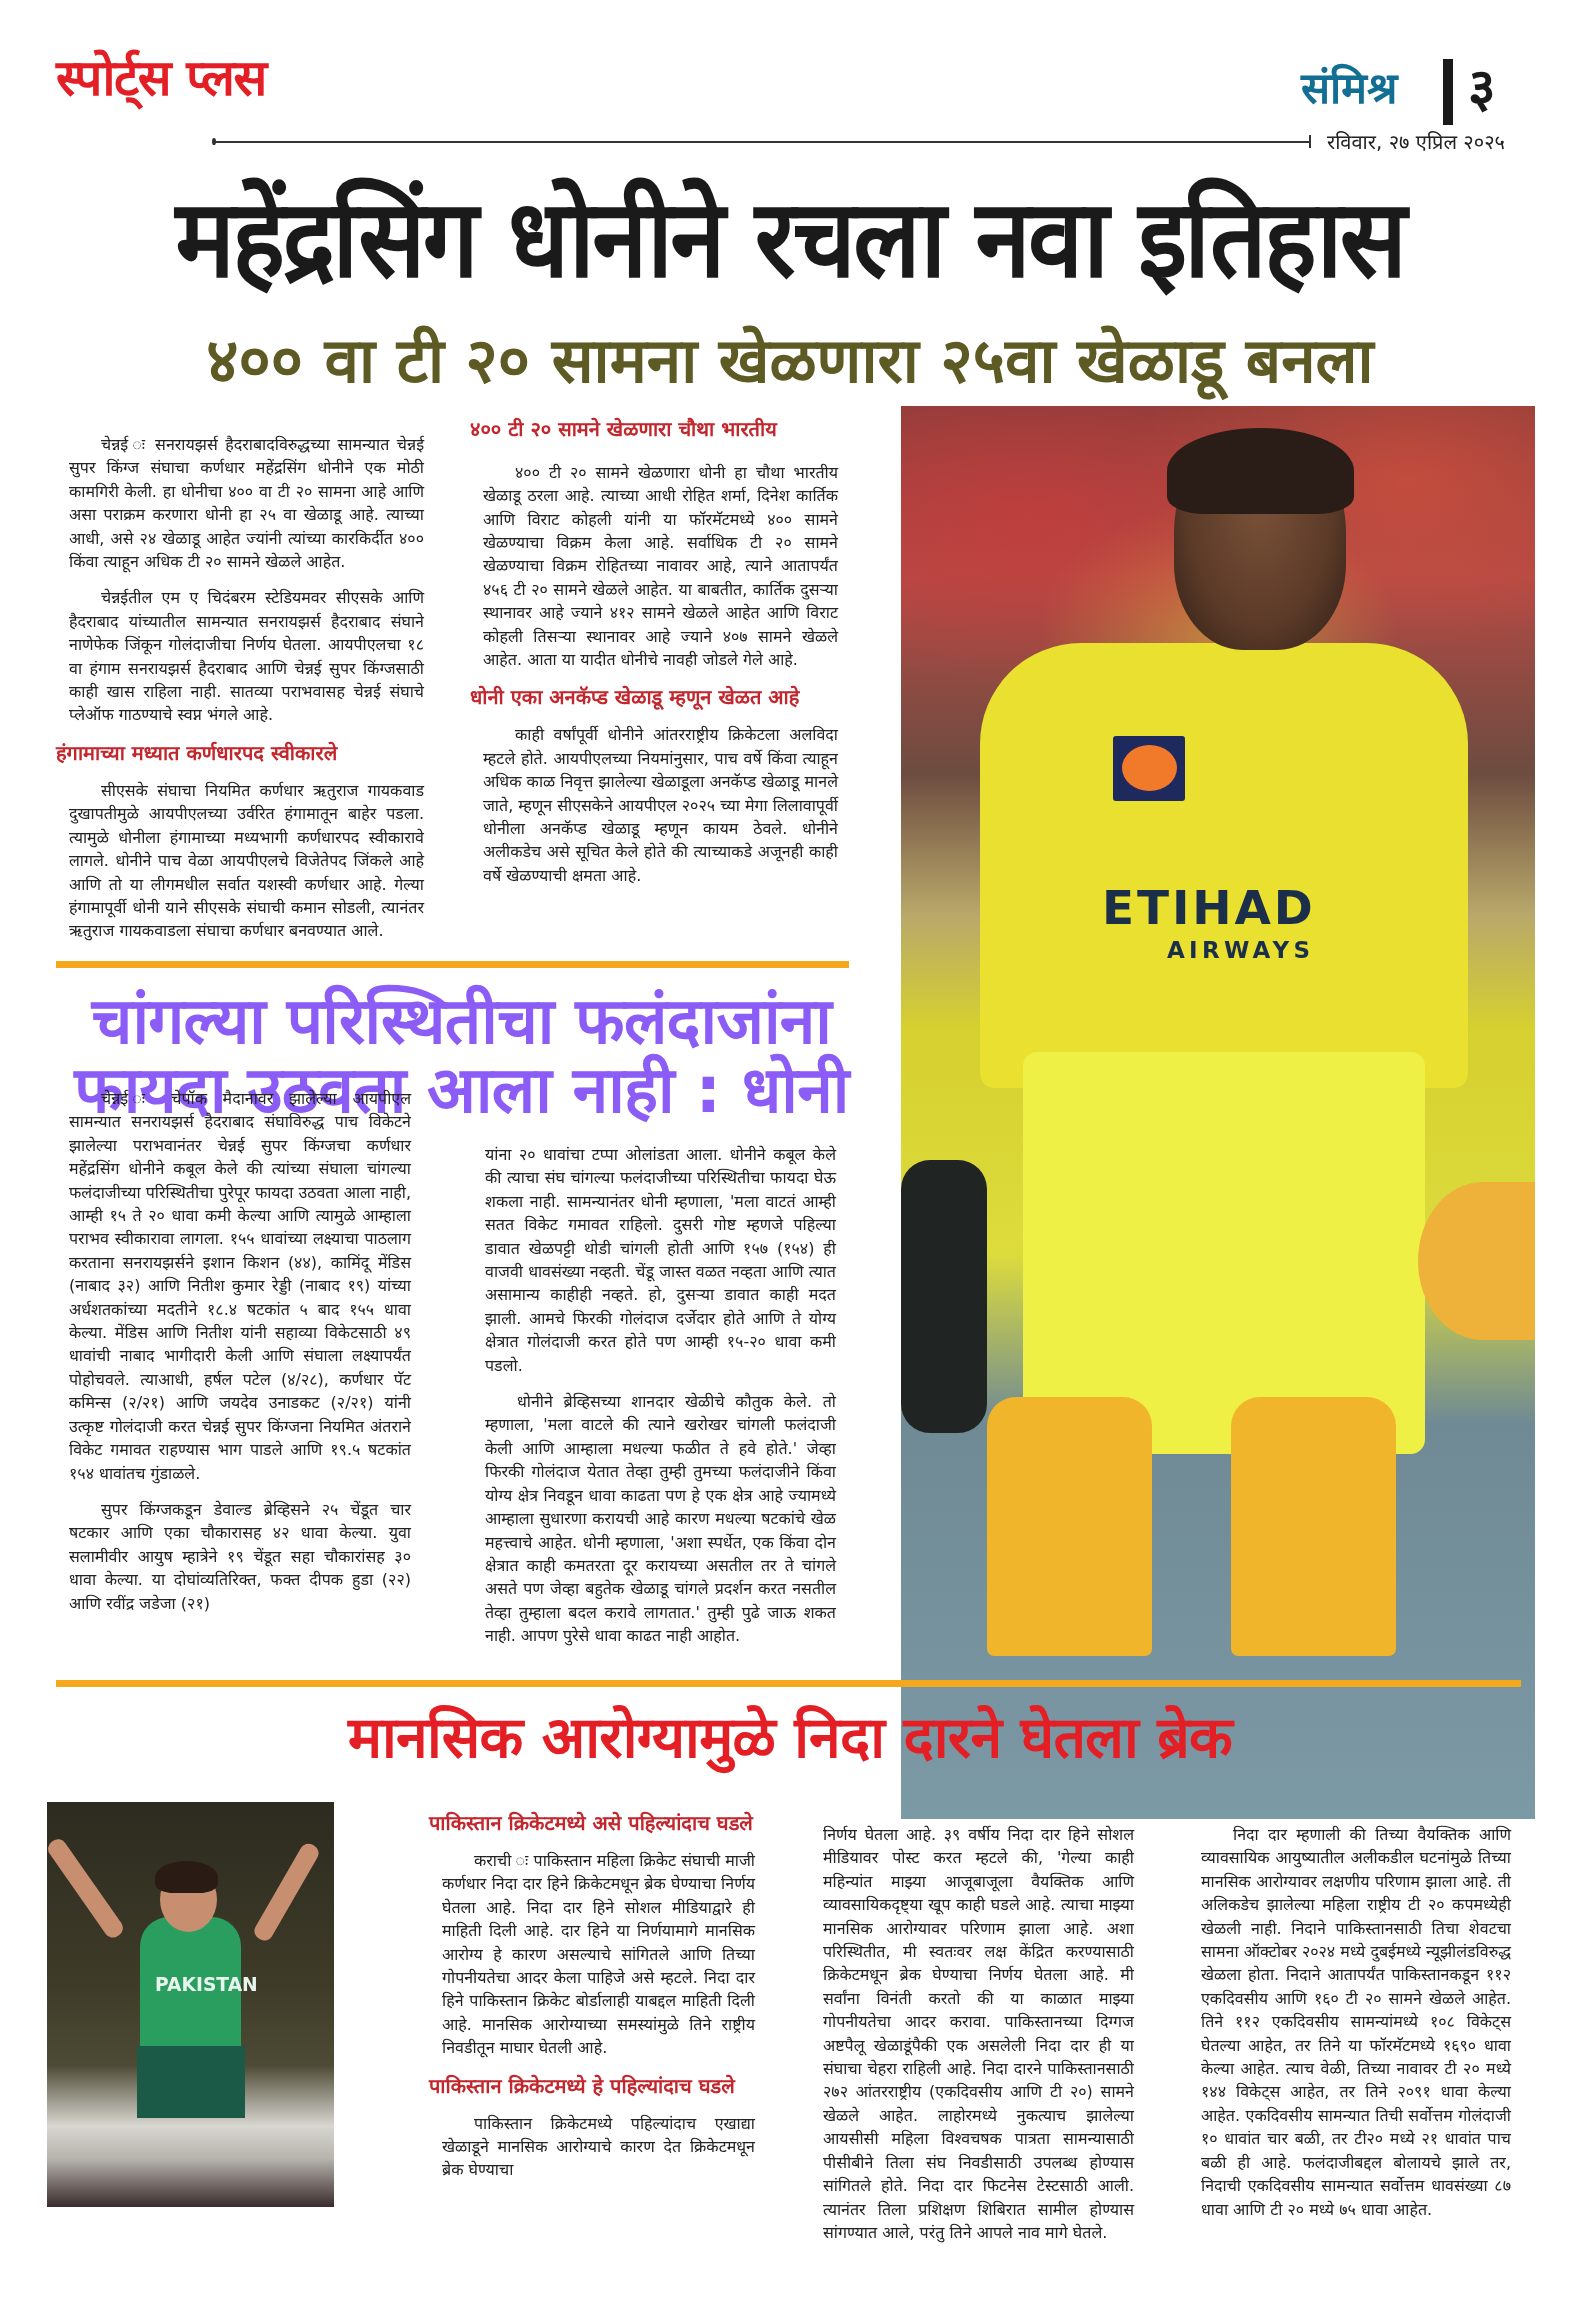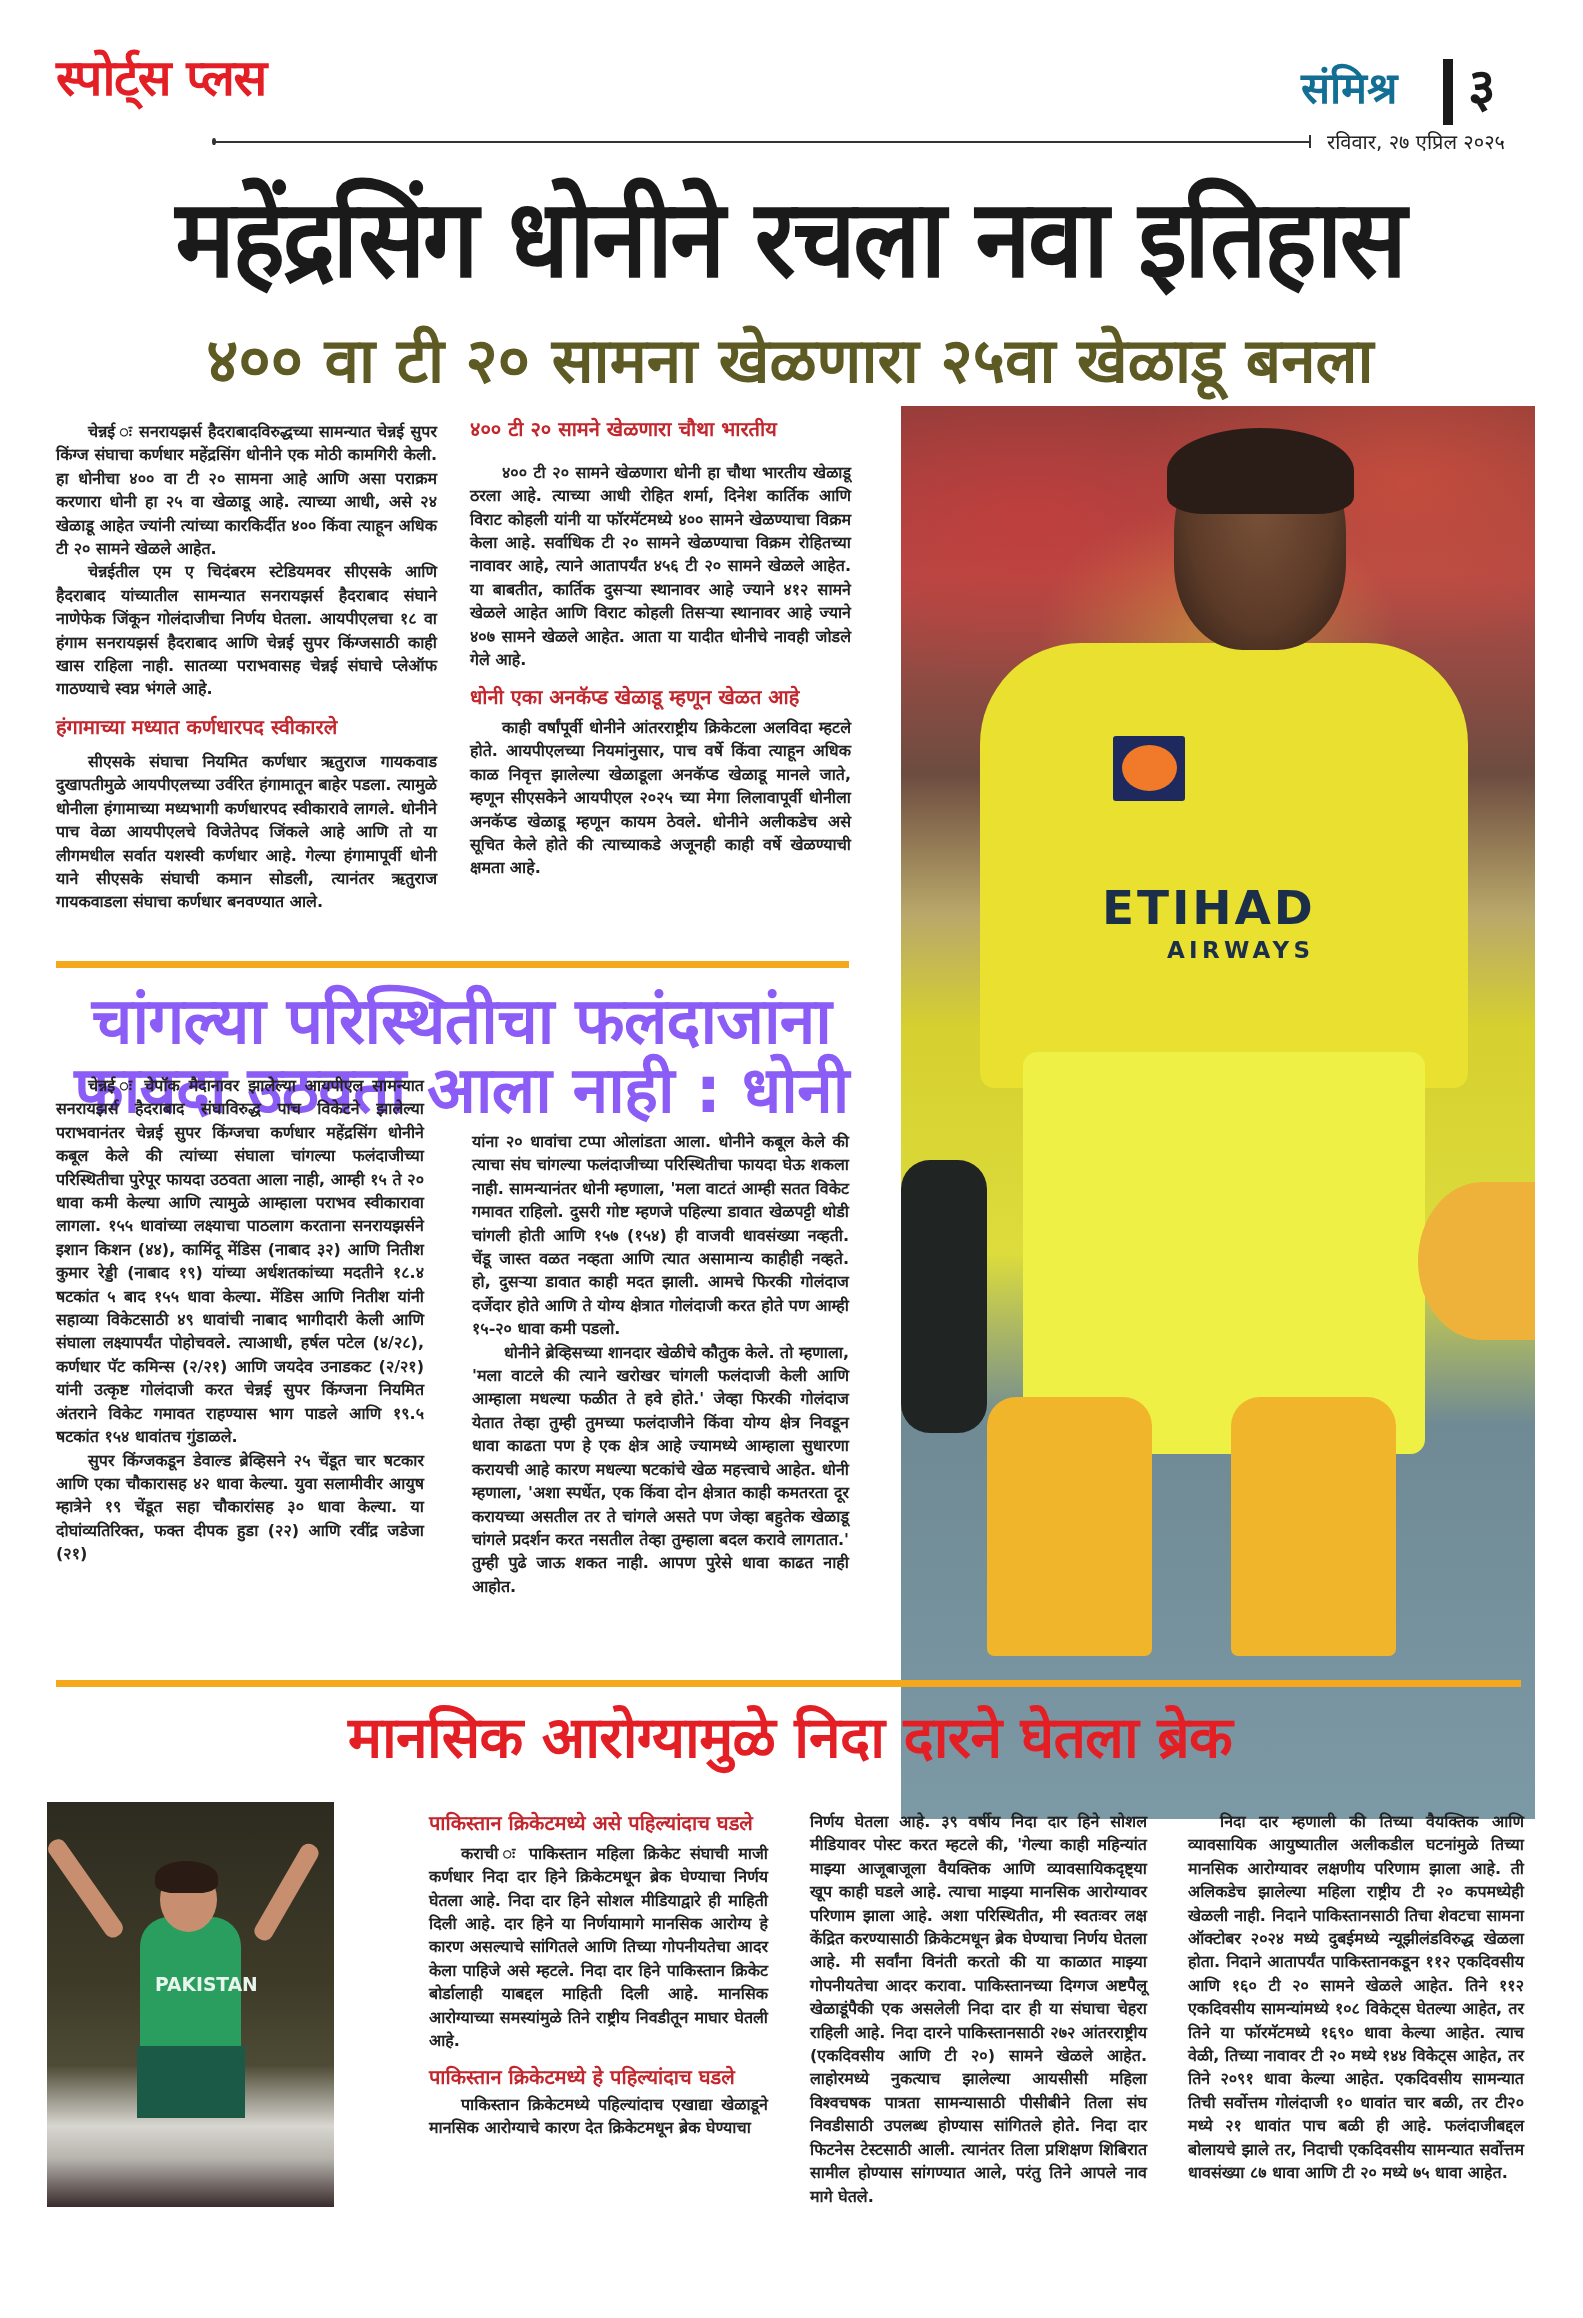--- a/index.html
+++ b/index.html
@@ -28,21 +28,21 @@
     font-weight: bold; font-size: 108px; color: #1a1a1a; letter-spacing: -2.9px; line-height: 1.1;
     transform: scaleX(0.92); transform-origin: center;
   }
   .subheadline {
     left: 43px; top: 327px; width: 1494px; text-align: center;
     font-weight: bold; font-size: 62px; color: #5e5a24; line-height: 1.1;
   }
 
   
   .col-text { font-size: 16px; line-height: 23.4px; text-align: justify; color: #222; }
-  .col-text p { margin: 0; text-indent: 32px; font-weight: bold; }
+  .col-text p { margin: 13px; text-indent: 32px; }
   .subhead-red {
     color: #c1272d; font-weight: bold; font-size: 20px; line-height: 1.3;
     margin: 0;
   }
 
   .col1 { left: 56px; top: 420px; width: 381px; }
   .col2 { left: 470px; top: 416px; width: 381px; }
 
   
   .photo-dhoni {

